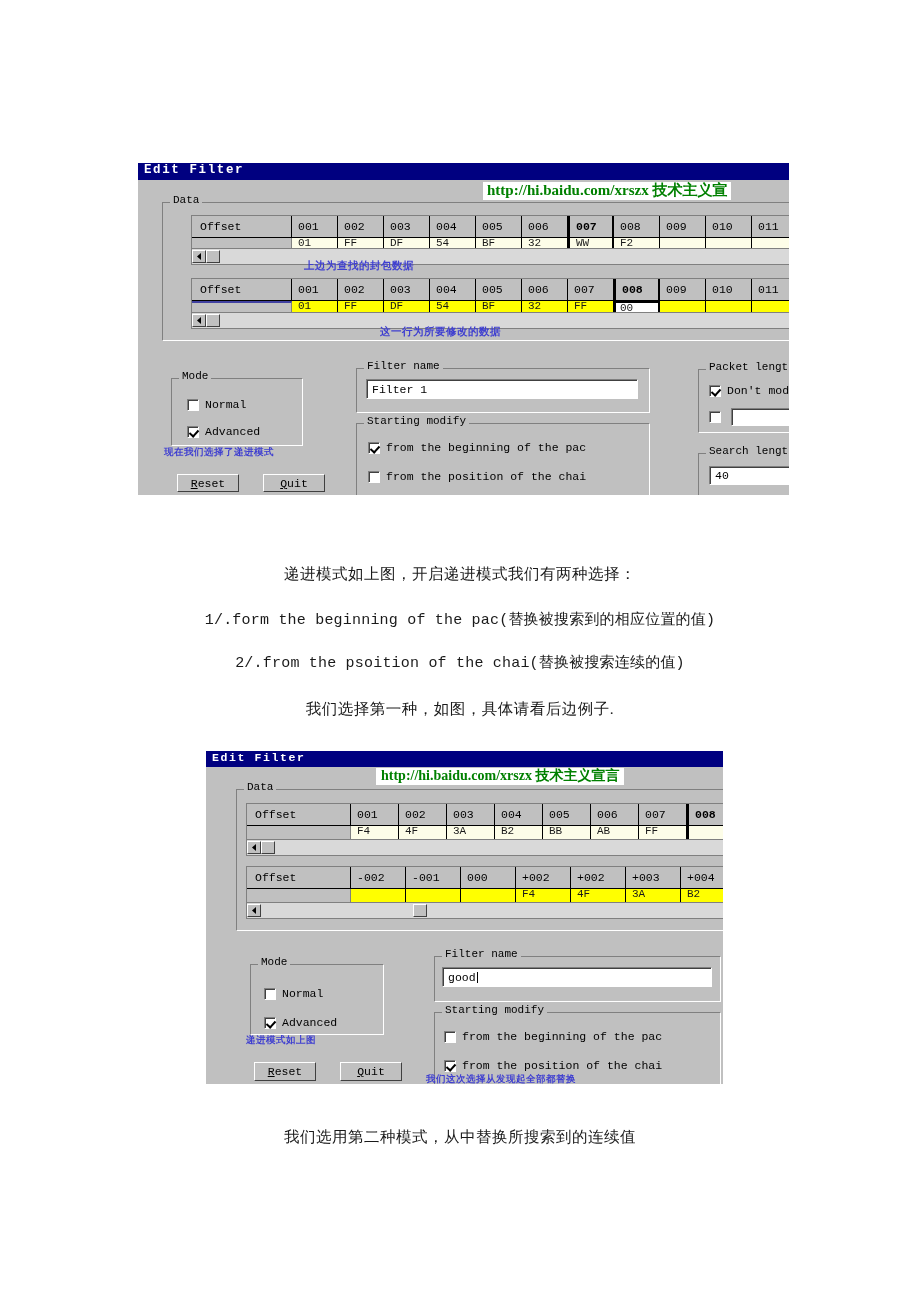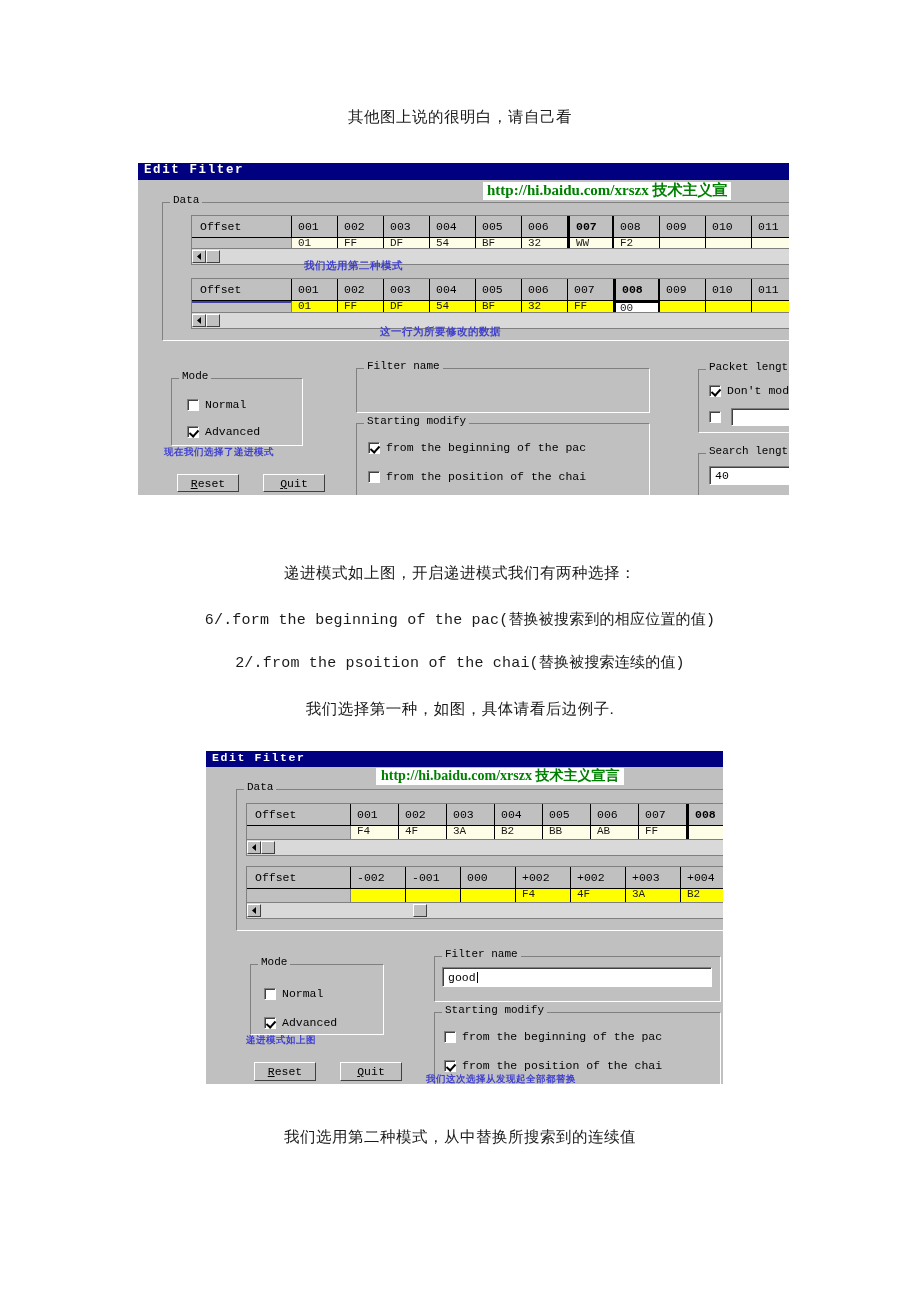--- a/index.html
+++ b/index.html
@@ -21,21 +21,21 @@
     color:#1a1a1a;
     letter-spacing:0.5px;
     line-height:1.2;
   }
   .doc-line.mono{
     font-family:"Liberation Mono", monospace;
     font-size:15px;
     letter-spacing:0.2px;
   }
   #heading-top{position:absolute;left:0;top:108px;width:920px;}
-  #mid-1{position:absolute;left:0;top:565px;width:920px;font-family:Liberation Mono, monospace;}
+  #mid-1{position:absolute;left:0;top:565px;width:920px;}
   #mid-2{position:absolute;left:0;top:612px;width:920px;}
   #mid-3{position:absolute;left:0;top:655px;width:920px;}
   #mid-4{position:absolute;left:0;top:700px;width:920px;}
   #caption-bottom{position:absolute;left:0;top:1128px;width:920px;}
 
   
   .shot{
     position:absolute;
     background:#c0c0c0;
     overflow:hidden;
@@ -216,21 +216,20 @@
     font-size:11.5px;
     display:flex;align-items:center;justify-content:center;
   }
   .pbtn u{text-decoration:underline;}
 </style>
 </head>
 <body>
 
 <div class="page">
 
-  <div class="doc-line" id="heading-top">其他图上说的很明白，请自己看</div>
 
   <div class="shot" id="shot-1">
 
     <div class="titlebar">Edit Filter</div>
 
     <div class="banner">http://hi.baidu.com/xrszx 技术主义宣</div>
 
     <div class="group" style="left:24px;top:39px;width:640px;height:137px;">
       <span class="glabel">Data</span>
     </div>
@@ -270,21 +269,21 @@
 
     <div class="hscroll" style="left:53px;top:85px;width:608px;">
       <div class="sbtn">
         <svg width="5" height="7" viewBox="0 0 5 7">
             <polygon points="4,0 4,7 0,3.5" fill="#000"></polygon>
           </svg>
       </div>
       <div class="sthumb" style="width:14px;"></div>
     </div>
 
-    <div class="annot" style="left:166px;top:96px;">我们选用第二种模式</div>
+    <div class="annot" style="left:166px;top:96px;">上边为查找的封包数据</div>
 
     <div class="hextable" style="left:53px;top:115px;width:608px;height:37px;">
       <div class="hrow">
         <div class="hcell wide" style="width:100px;">Offset</div>
         <div class="hcell" style="width:46px;">001</div>
         <div class="hcell" style="width:46px;">002</div>
         <div class="hcell" style="width:46px;">003</div>
         <div class="hcell" style="width:46px;">004</div>
         <div class="hcell" style="width:46px;">005</div>
         <div class="hcell" style="width:46px;">006</div>
@@ -332,20 +331,21 @@
     </div>
     <div class="cbrow" style="left:49px;top:262px;">
       <span class="cb on"></span>
       <span>Advanced</span>
     </div>
     <div class="annot sm" style="left:26px;top:283px;">现在我们选择了递进模式</div>
 
     <div class="group" style="left:218px;top:205px;width:292px;height:43px;">
       <span class="glabel">Filter name</span>
     </div>
+    <div class="tinput" style="left:228px;top:216px;width:272px;height:20px;">Filter 1</div>
 
     <div class="group" style="left:218px;top:260px;width:292px;height:72px;">
       <span class="glabel">Starting modify</span>
     </div>
     <div class="cbrow" style="left:230px;top:278px;">
       <span class="cb on"></span>
       <span>from the beginning of the pac</span>
     </div>
     <div class="cbrow" style="left:230px;top:307px;">
       <span class="cb"></span>
@@ -371,21 +371,21 @@
 
     <div class="pbtn" style="left:39px;top:311px;width:62px;height:18px;">
       <span><u>R</u>eset</span>
     </div>
     <div class="pbtn" style="left:125px;top:311px;width:62px;height:18px;">
       <span><u>Q</u>uit</span>
     </div>
   </div>
 
   <div class="doc-line" id="mid-1">递进模式如上图，开启递进模式我们有两种选择：</div>
-  <div class="doc-line mono" id="mid-2">6/.form the beginning of the pac(替换被搜索到的相应位置的值)</div>
+  <div class="doc-line mono" id="mid-2">1/.form the beginning of the pac(替换被搜索到的相应位置的值)</div>
   <div class="doc-line mono" id="mid-3">2/.from the psoition of the chai(替换被搜索连续的值)</div>
   <div class="doc-line" id="mid-4">我们选择第一种，如图，具体请看后边例子.</div>
 
   <div class="shot" id="shot-2">
 
     <div class="titlebar">Edit Filter</div>
 
     <div class="banner">http://hi.baidu.com/xrszx 技术主义宣言</div>
 
     <div class="group" style="left:30px;top:38px;width:500px;height:140px;">

